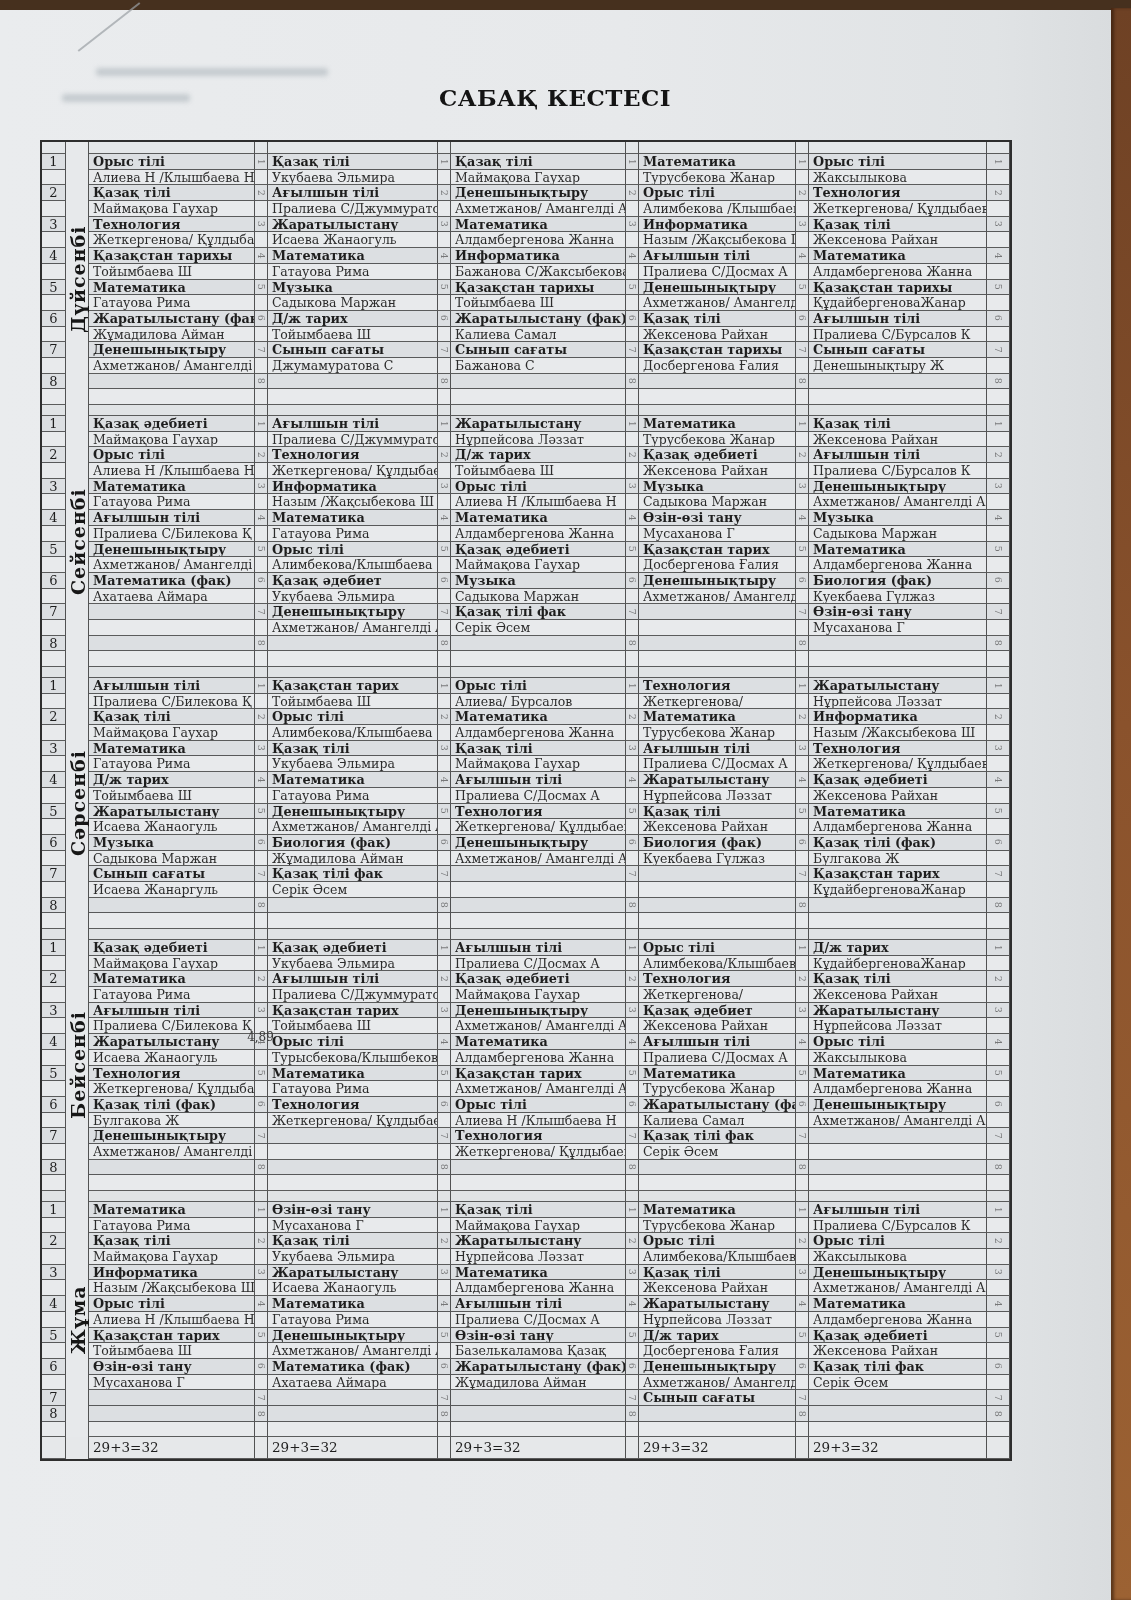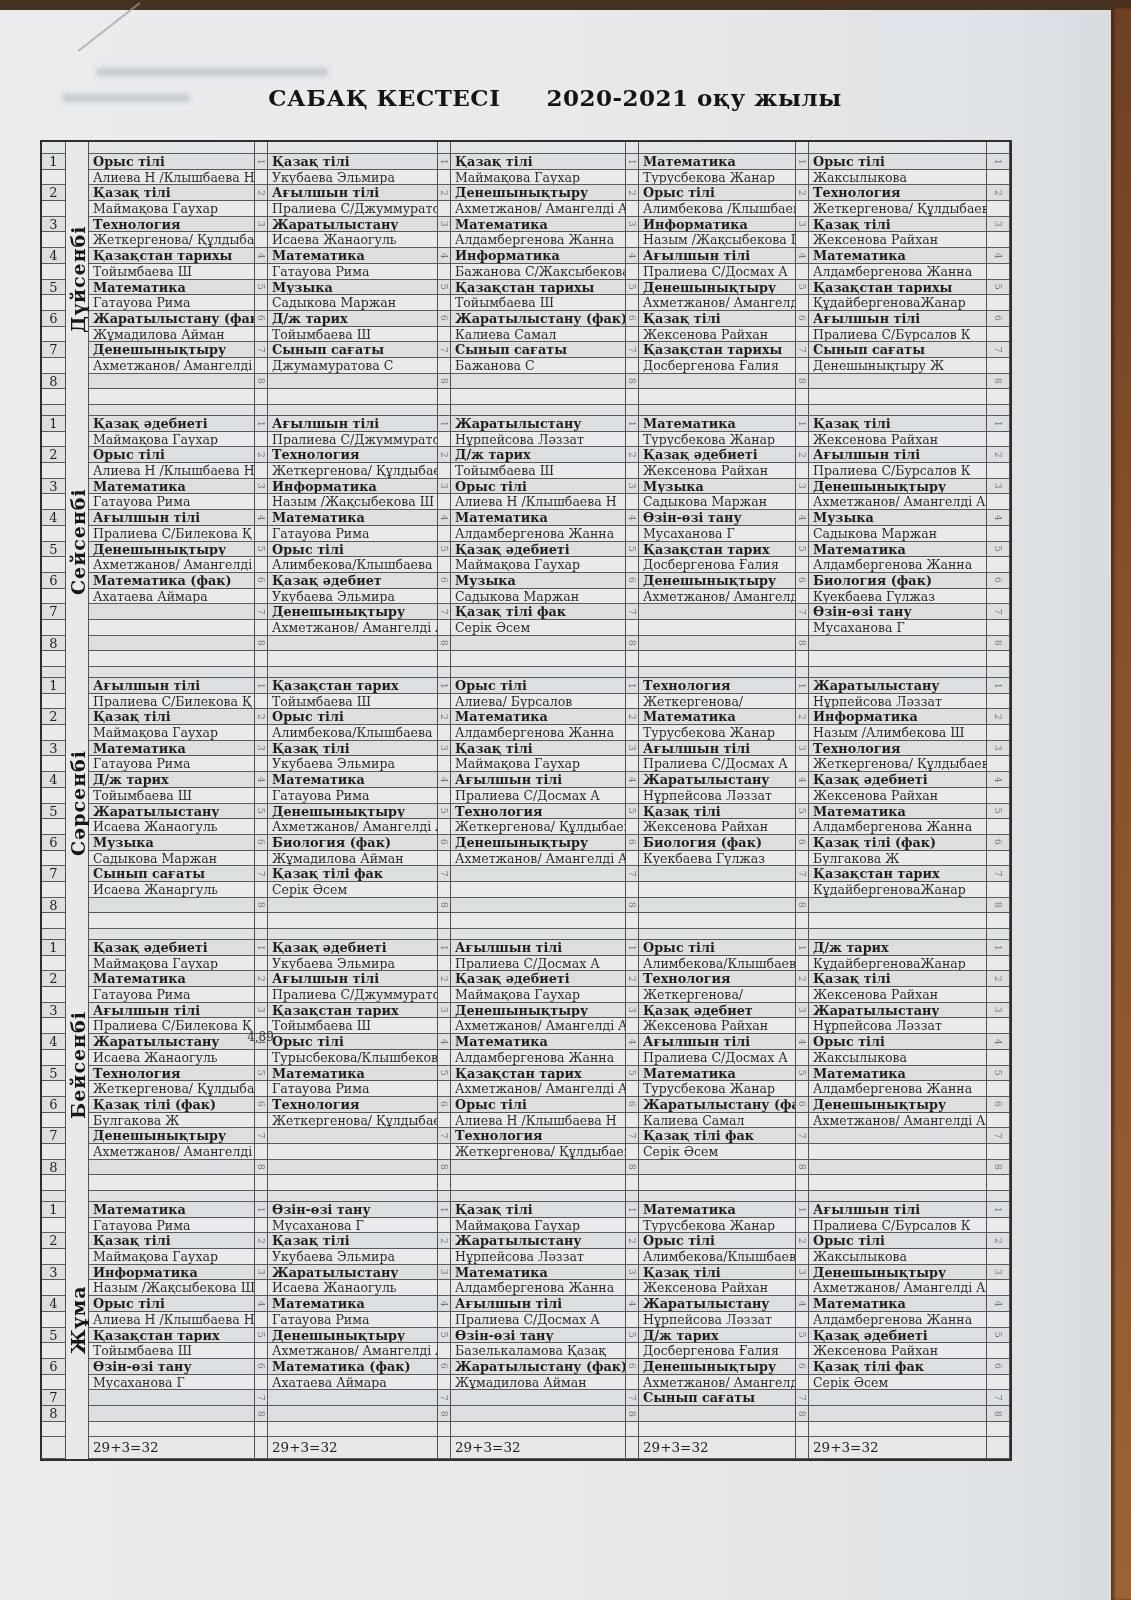--- a/index.html
+++ b/index.html
@@ -85,21 +85,20 @@
 
 <div class="paper"></div>
 <div class="top-bar"></div>
 <div class="right-strip"></div>
 <div class="fold-line"></div>
 <div class="ghost ghost1"></div>
 <div class="ghost ghost2"></div>
 
 <div class="title-row">
   <span>САБАҚ КЕСТЕСІ</span>
-  <span>2020-2021 оқу жылы</span>
 </div>
 
 <div class="schedule" id="schedule">
     <div class="t-row thin">
       <div class="cell numc" style="width: 24px;"></div>
       <div class="cell dayc" style="width: 23px;"></div>
       <div class="cell lesson" style="width: 166px;"></div>
       <div class="cell stripc" style="width: 13px;"></div>
       <div class="cell lesson" style="width: 170px;"></div>
       <div class="cell stripc" style="width: 13px;"></div>
@@ -819,21 +818,21 @@
         <div class="cell numc" style="width: 24px;"></div>
         <div class="cell dayc" style="width: 23px;"></div>
         <div class="cell lesson" style="width: 166px;">Маймақова Гаухар</div>
         <div class="cell stripc" style="width: 13px;"></div>
         <div class="cell lesson" style="width: 170px;">Алимбекова/Клышбаева</div>
         <div class="cell stripc" style="width: 13px;"></div>
         <div class="cell lesson" style="width: 175px;">Алдамбергенова Жанна</div>
         <div class="cell stripc" style="width: 13px;"></div>
         <div class="cell lesson" style="width: 157px;">Турусбекова Жанар</div>
         <div class="cell stripc" style="width: 13px;"></div>
-        <div class="cell lesson" style="width: 178px;">Назым /Алимбекова Ш</div>
+        <div class="cell lesson" style="width: 178px;">Назым /Жаксыбекова Ш</div>
         <div class="cell stripc" style="width: 23px;"></div>
       </div>
       <div class="t-row subj">
         <div class="cell numc" style="width: 24px;">3</div>
         <div class="cell dayc" style="width: 23px;"></div>
         <div class="cell lesson" style="width: 166px;">Математика</div>
         <div class="cell stripc" style="width: 13px;">
           <div class="strip-num">3</div>
         </div>
         <div class="cell lesson" style="width: 170px;">Қазақ тілі</div>

